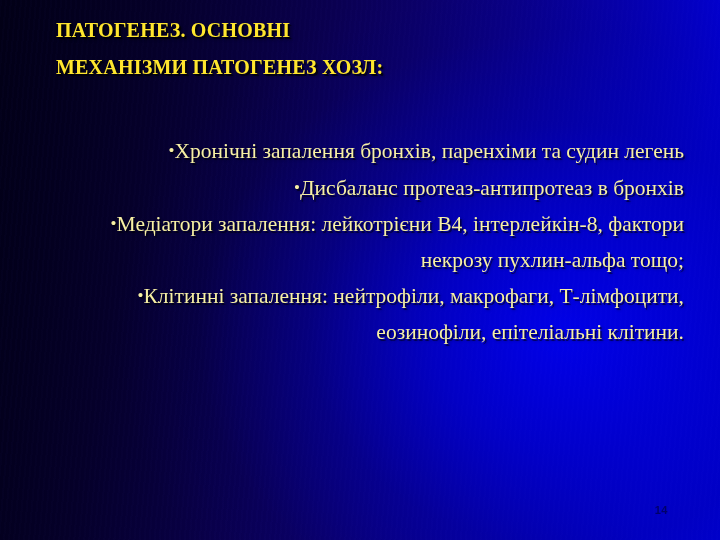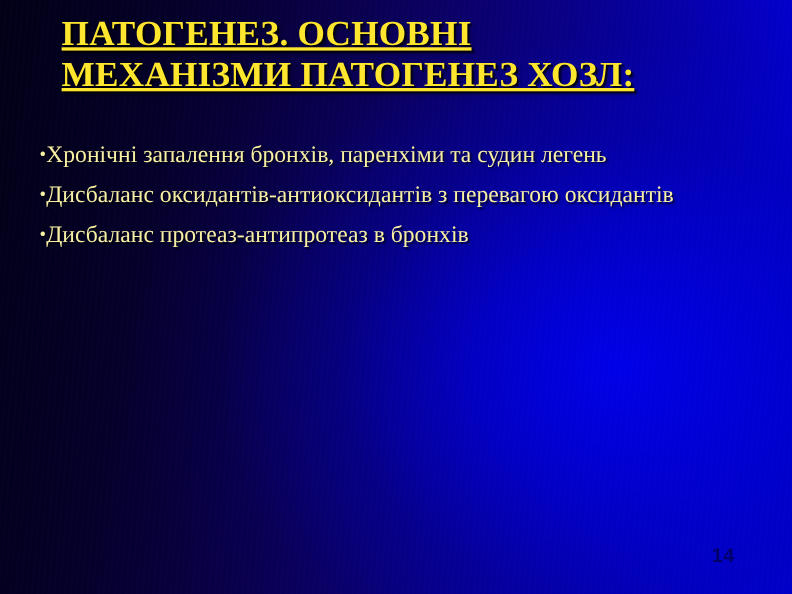--- a/index.html
+++ b/index.html
@@ -52,38 +52,38 @@
 
   #title-block {
     position: absolute;
     left: 56px;
     top: 12px;
     width: 624px;
     z-index: 3;
   }
   .title-line {
     color: #ffe62e;
-    font-size: 32px;
+    font-size: 20px;
     font-weight: bold;
     line-height: 37px;
     letter-spacing: 0.2px;
     white-space: nowrap;
     text-shadow:
       2px 2px 0 rgba(0, 0, 0, 0.62),
       1px 1px 0 rgba(0, 0, 0, 0.5),
       3px 3px 3px rgba(0, 0, 0, 0.35);
-    text-decoration: underline;
   }
 
   #body-block {
     position: absolute;
     left: 36px;
-    top: 122px;
+    top: 133px;
     width: 648px;
     z-index: 3;
+    text-align: right;
   }
   .para {
     color: #f7f0a4;
     font-size: 21.5px;
     line-height: 35.5px;
     text-indent: -11px;
     padding-left: 11px;
     text-shadow:
       1.5px 1.5px 0 rgba(0, 0, 0, 0.48),
       2px 2px 3px rgba(0, 0, 0, 0.32);
@@ -92,21 +92,21 @@
     font-size: 17px;
     vertical-align: 2px;
     letter-spacing: 0;
   }
 
   #page-number {
     position: absolute;
     right: 52px;
     bottom: 24px;
     color: rgba(0, 0, 70, 0.72);
-    font-size: 18px;
+    font-size: 11px;
     font-weight: bold;
     font-family: "Liberation Sans", sans-serif;
     z-index: 3;
     letter-spacing: 0.5px;
   }
 </style>
 </head>
 <body>
 
 <div id="slide">
@@ -115,27 +115,30 @@
     <div class="title-line">ПАТОГЕНЕЗ. ОСНОВНІ</div>
     <div class="title-line">МЕХАНІЗМИ ПАТОГЕНЕЗ ХОЗЛ:</div>
   </div>
 
   <div id="body-block">
 
     <div class="para">
       <span class="bullet">•</span><span>Хронічні запалення бронхів, паренхіми та судин легень</span>
     </div>
 
-    <div class="para">
-      <span class="bullet">•</span><span>Дисбаланс оксидантів-антиоксидантів з перевагою оксидантів</span>
-    </div>
 
     <div class="para">
       <span class="bullet">•</span><span>Дисбаланс протеаз-антипротеаз в бронхів</span>
     </div>
 
+    <div class="para">
+      <span class="bullet">•</span><span>Медіатори запалення: лейкотрієни В4, інтерлейкін-8, фактори некрозу пухлин-альфа тощо;</span>
+    </div>
 
+    <div class="para">
+      <span class="bullet">•</span><span>Клітинні запалення: нейтрофіли, макрофаги, Т-лімфоцити, еозинофіли, епітеліальні клітини.</span>
+    </div>
 
   </div>
 
   <div id="page-number">14</div>
 
 </div>
 
 </body></html>

